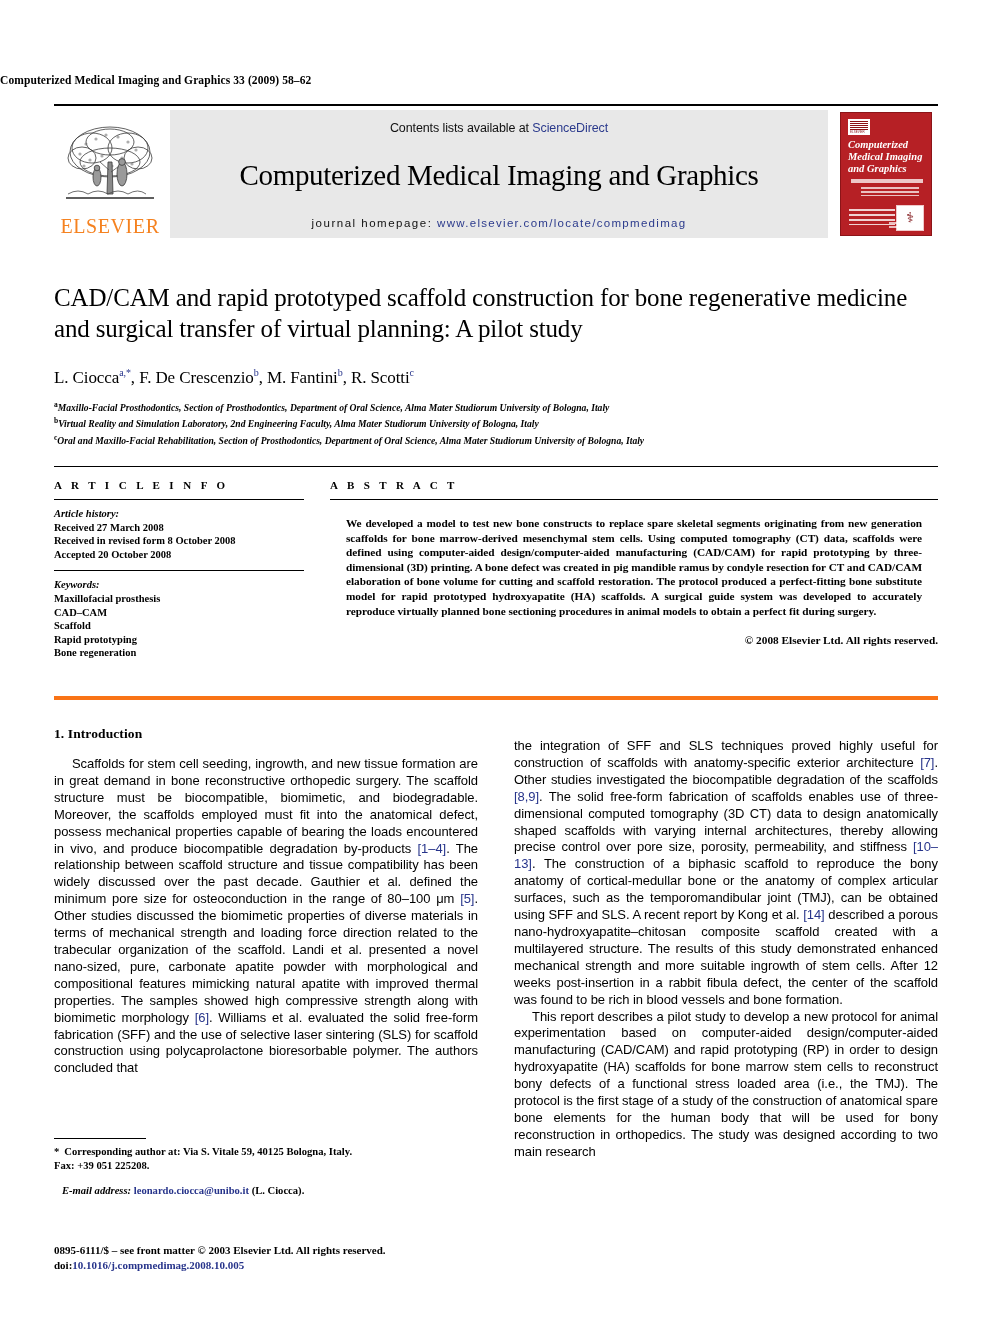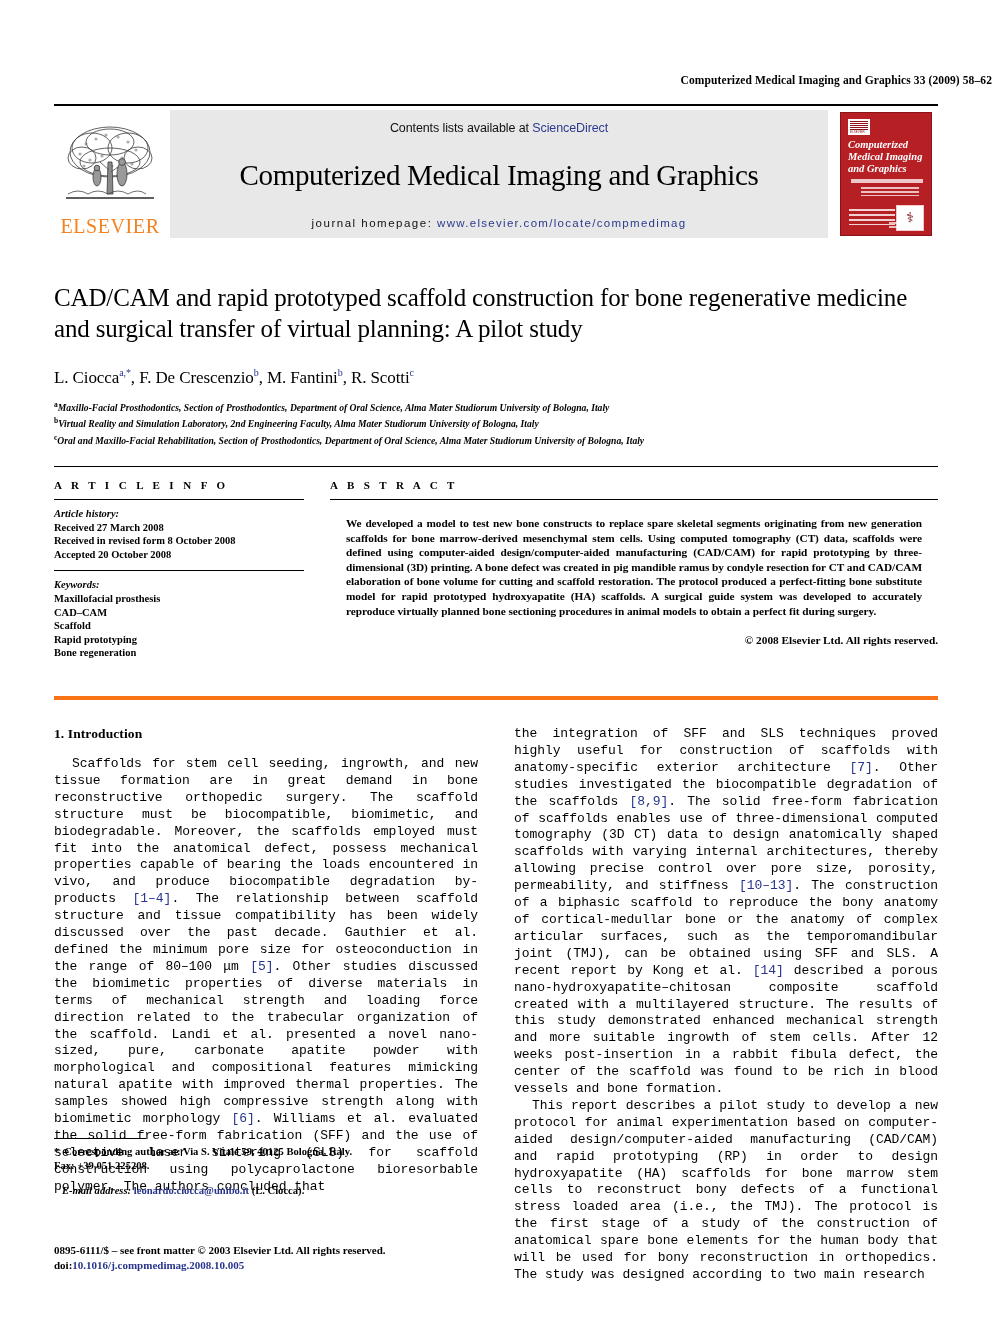--- a/index.html
+++ b/index.html
@@ -17,21 +17,21 @@
     color: #000000;
     overflow: hidden;
   }
 
   
   .running-head {
     position: absolute;
     top: 74px;
     left: 0;
     right: 0;
-    text-align: right;
+    text-align: left;
     font-family: "Liberation Serif", serif;
     font-size: 11.5px;
     font-weight: bold;
     letter-spacing: 0.1px;
   }
 
   
   .masthead {
     position: absolute;
     top: 104px;
@@ -281,25 +281,25 @@
   .bcol.left { position: relative; }
 
   h2.sec-title {
     font-family: "Liberation Serif", serif;
     font-size: 13.5px;
     font-weight: bold;
     margin: 0 0 14px 0;
     letter-spacing: 0.1px;
   }
   p.body {
-    font-family: Liberation Mono, monospace;
+    font-family: Liberation Sans, sans-serif;
     font-size: 13px;
     line-height: 16.9px;
     text-align: justify;
-    margin: 0 0 0 0;
+    margin: 12px 0 0 0;
     text-indent: 18px;
     hyphens: none;
     letter-spacing: -0.05px;
   }
   p.body + p.body { margin-top: 0; }
   .ref { color: #27348B; }
 
   
   .footnote {
     position: absolute;

